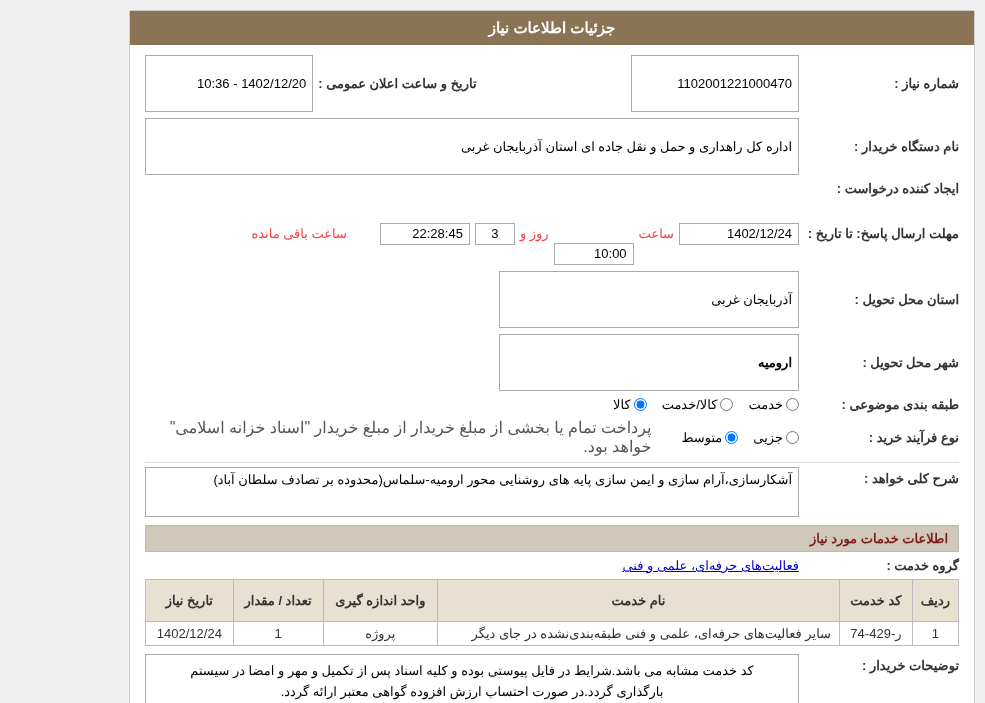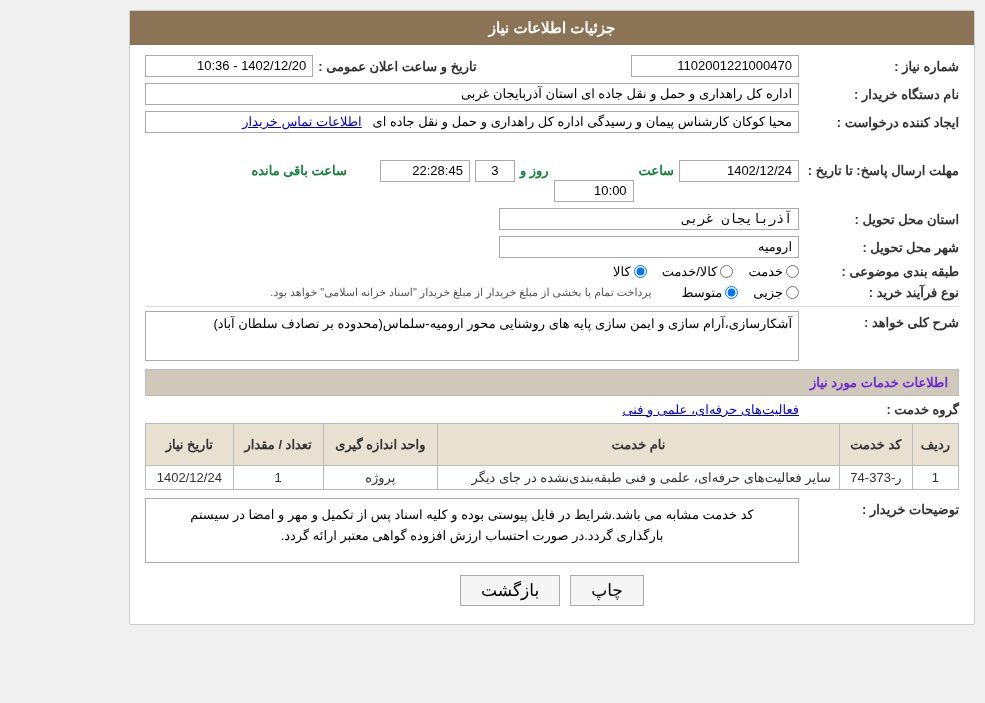--- a/index.html
+++ b/index.html
@@ -41,21 +41,21 @@
       color: #333;
       font-weight: bold;
       min-width: 160px;
       text-align: right;
       padding-left: 8px;
       flex-shrink: 0;
     }
     .value-box {
       border: 1px solid #aaa;
       background: #fff;
-      padding: 2px 6px;
+      padding: 20px 6px;
       min-height: 22px;
       flex: 1;
       text-align: right;
     }
     .link-blue {
       color: #0000cc;
       text-decoration: underline;
       cursor: pointer;
     }
     
@@ -69,42 +69,41 @@
       min-width: 160px;
     }
     .date-cell {
       border: 1px solid #aaa;
       padding: 2px 6px;
       min-height: 22px;
       background: #fff;
     }
     .inline-label {
       margin: 0 5px;
-      color: #15803d;
-      font-weight: bold;
+      color: #ef4444;
     }
     
     .radio-row {
       display: flex;
       align-items: center;
       direction: rtl;
       margin-bottom: 6px;
     }
     .radio-item {
       display: flex;
       align-items: center;
       margin-left: 15px;
     }
     .radio-item input[type=radio] {
       margin-left: 3px;
     }
     
     .section-header {
       background: #d0c8b8;
-      color: #6d28d9;
+      color: #7f1d1d;
       font-weight: bold;
       text-align: right;
       padding: 5px 10px;
       margin: 8px 0 6px 0;
       border: 1px solid #bbb;
     }
     
     .text-area-box {
       border: 1px solid #aaa;
       background: #fff;
@@ -188,46 +187,41 @@
         <span class="value-box" style="max-width:200px;">1402/12/20 - 10:36</span>
       </div>
 
       <div class="info-row">
         <span class="label">نام دستگاه خریدار :</span>
         <span class="value-box">اداره کل راهداری و حمل و نقل جاده ای استان آذربایجان غربی</span>
       </div>
 
       <div class="info-row">
         <span class="label">ایجاد کننده درخواست :</span>
-        <span class="value-box">
-          <span>محیا کوکان کارشناس پیمان و رسیدگی اداره کل راهداری و حمل و نقل جاده ای</span>
-          &nbsp;
-          <span class="link-blue">اطلاعات تماس خریدار</span>
-        </span>
       </div>
 
       <div class="date-row">
         <span class="label">مهلت ارسال پاسخ: تا تاریخ :</span>
         <span class="date-cell" style="width:120px;">1402/12/24</span>
         <span class="inline-label">ساعت</span>
         <span class="date-cell" style="width:80px;margin-top:41px;">10:00</span>
         <span class="inline-label">روز و</span>
         <span class="date-cell" style="width:40px; text-align:center;">3</span>
         <span class="date-cell" style="width:90px; margin-right:5px;margin-left:28px;">22:28:45</span>
         <span class="inline-label">ساعت باقی مانده</span>
       </div>
 
       <div class="info-row">
         <span class="label">استان محل تحویل :</span>
-        <span class="value-box" style="max-width:300px;font-family:Liberation Mono, monospace;">آذربایجان غربی</span>
+        <span class="value-box" style="max-width:300px;">آذربایجان غربی</span>
       </div>
 
       <div class="info-row">
         <span class="label">شهر محل تحویل :</span>
-        <span class="value-box" style="max-width:300px;">ارومیه</span>
+        <span class="value-box" style="max-width:300px;font-weight:bold;">ارومیه</span>
       </div>
 
       <div class="radio-row">
         <span class="label">طبقه بندی موضوعی :</span>
         <div class="radio-item">
           <input type="radio" name="tabaqe" style="">
           <span>خدمت</span>
         </div>
         <div class="radio-item">
           <input type="radio" name="tabaqe" style="">
@@ -242,21 +236,21 @@
       <div class="radio-row">
         <span class="label">نوع فرآیند خرید :</span>
         <div class="radio-item">
           <input type="radio" name="farayand" style="">
           <span>جزیی</span>
         </div>
         <div class="radio-item">
           <input type="radio" name="farayand" checked="" style="">
           <span>متوسط</span>
         </div>
-        <span style="margin-right:15px; color:#555; font-size:11px;">پرداخت تمام یا بخشی از مبلغ خریدار از مبلغ خریدار "اسناد خزانه اسلامی" خواهد بود.</span>
+        <span style="margin-right:15px; color:#555; font-size:16px;">پرداخت تمام یا بخشی از مبلغ خریدار از مبلغ خریدار "اسناد خزانه اسلامی" خواهد بود.</span>
       </div>
 
       <div class="divider"></div>
 
       <div class="info-row" style="align-items:flex-start;">
         <span class="label" style="padding-top:4px;">شرح کلی خواهد :</span>
         <div class="text-area-box">
           <span>آشکارسازی،آرام سازی و ایمن سازی پایه های روشنایی محور ارومیه-سلماس(محدوده بر تصادف سلطان آباد)</span>
         </div>
       </div>
@@ -277,21 +271,21 @@
             <th><span>کد خدمت</span></th>
             <th><span>نام خدمت</span></th>
             <th><span>واحد اندازه گیری</span></th>
             <th><span>تعداد / مقدار</span></th>
             <th><span>تاریخ نیاز</span></th>
           </tr>
         </thead>
         <tbody id="table-body">
         <tr>
       <td>1</td>
-      <td>ر-373-74</td>
+      <td>ر-429-74</td>
       <td style="text-align:right;">سایر فعالیت‌های حرفه‌ای، علمی و فنی طبقه‌بندی‌نشده در جای دیگر</td>
       <td>پروژه</td>
       <td>1</td>
       <td>1402/12/24</td>
     </tr>
           </tbody>
       </table>
 
       <div class="info-row" style="align-items:flex-start; margin-top:8px;">
         <span class="label" style="padding-top:4px;">توضیحات خریدار :</span>

